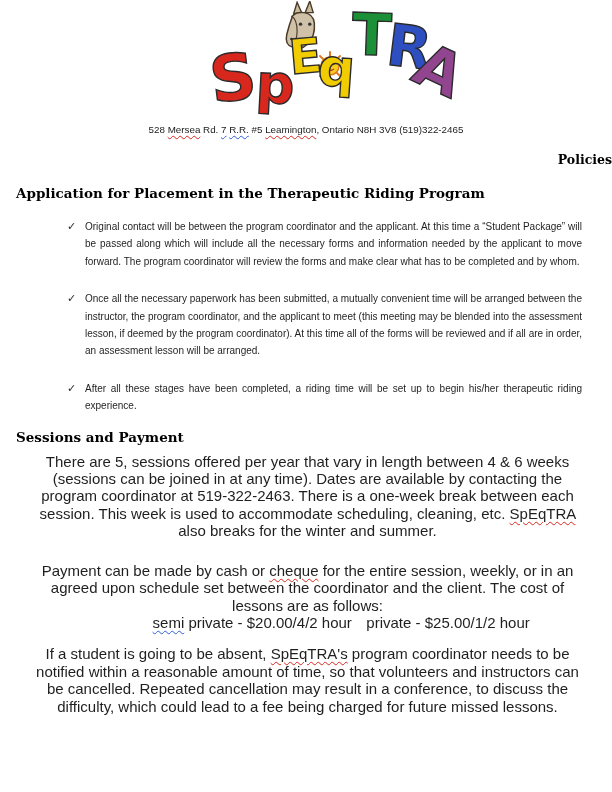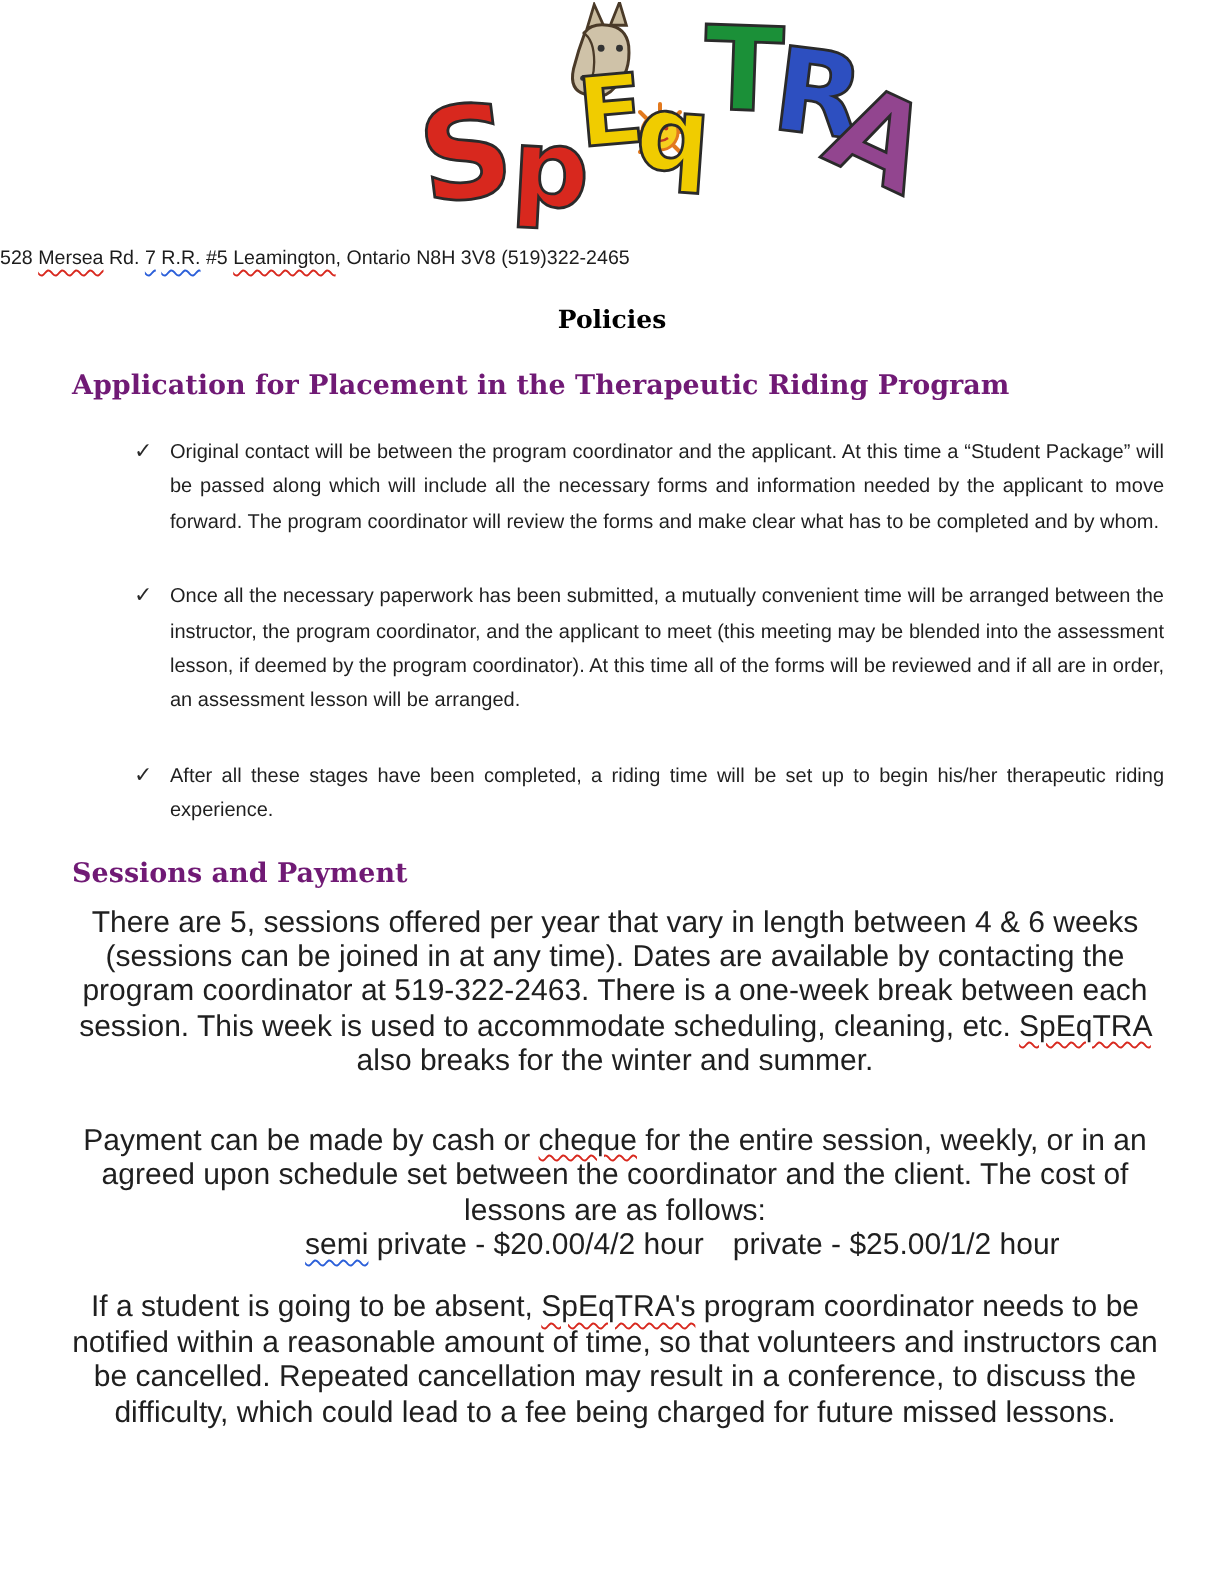--- a/index.html
+++ b/index.html
@@ -33,35 +33,35 @@
   .sun-face { position:absolute; left:315px; top:51px; }
   .logo-subtitle {
     position:absolute; left:253px; top:88px; width:228px;
     text-align:center;
     font-family:"Liberation Serif", serif;
     font-style:italic; font-weight:bold;
     font-size:9.5px; line-height:13px; color:#1c1c1c;
   }
   .address-line {
     position:absolute; left:0; top:124px; width:612px;
-    text-align:left; font-size:9.8px; color:#1c1c1c;
+    text-align:center; font-size:9.8px; color:#1c1c1c;
   }
   
   .sq-red  { text-decoration:underline; text-decoration-style:wavy; text-decoration-color:#d8281e; text-decoration-thickness:1px; text-underline-offset:2px; }
   .sq-blue { text-decoration:underline; text-decoration-style:wavy; text-decoration-color:#2b5fd9; text-decoration-thickness:1px; text-underline-offset:2px; }
   
   .doc-title {
-    margin:4px 0 0 0; text-align:center;
+    margin:4px 0 0 0; text-align:right;
     font-family:"DejaVu Serif", serif; font-weight:bold;
     font-size:12.5px; color:#000;
   }
   .section-heading {
-    margin:18px 33px 0 36px;
+    margin:18px 33px 0 16px;
     font-family:"DejaVu Serif", serif; font-weight:bold;
-    font-size:13.5px; color:#701a75;
+    font-size:13.5px; color:#000000;
   }
   .section-heading.sessions { margin-top:14px; }
   .bullet-list { list-style:none; margin:17px 30px 0 33px; padding:0; }
   .bullet-list li { display:flex; margin:0 0 20px 0; }
   .bullet-list li:last-child { margin-bottom:0; }
   .check {
     flex:0 0 18px; margin-left:34px;
     font-size:11px; line-height:17.4px; color:#2a2a2a;
   }
   .btext {

